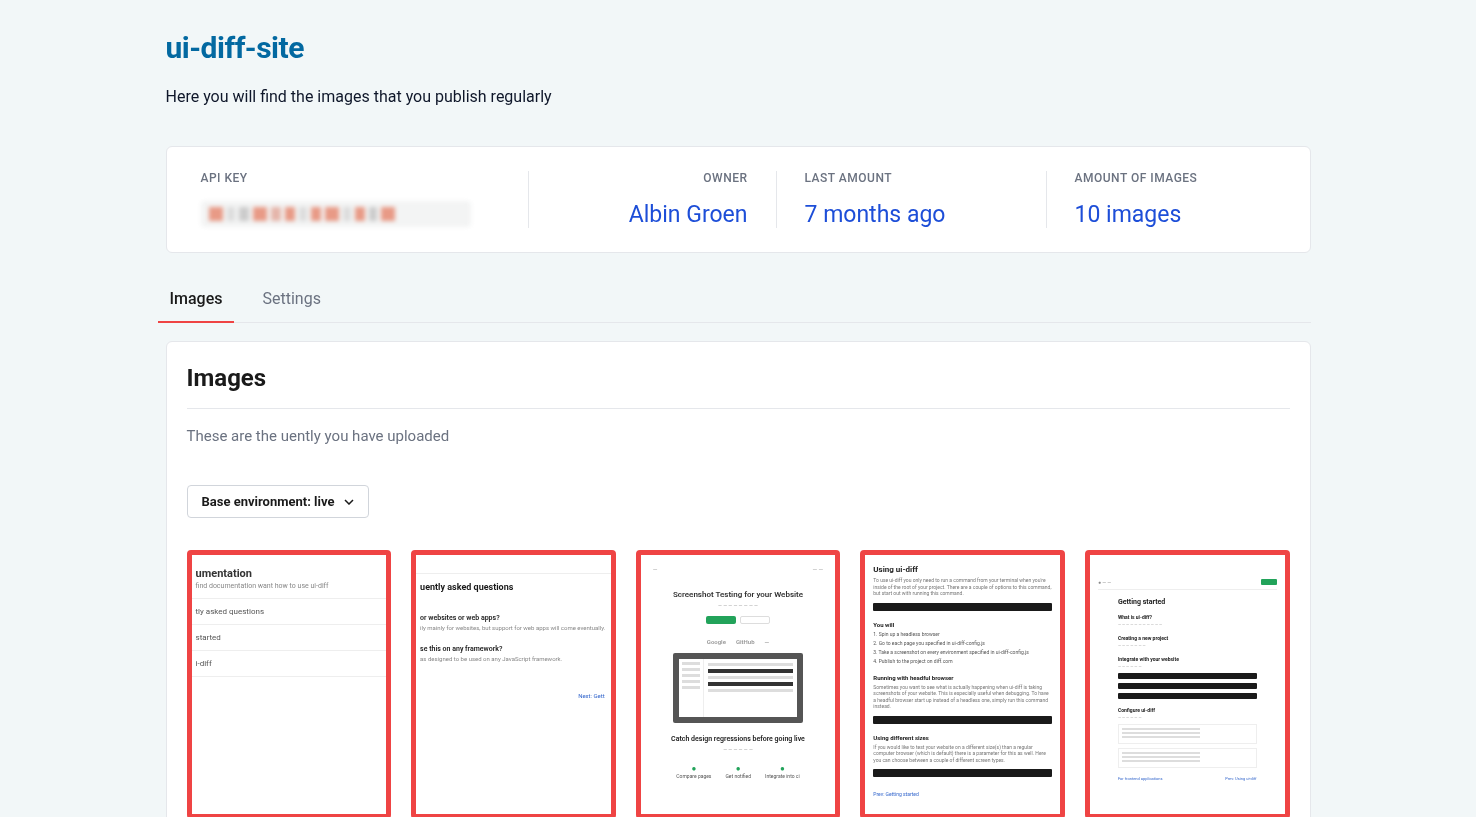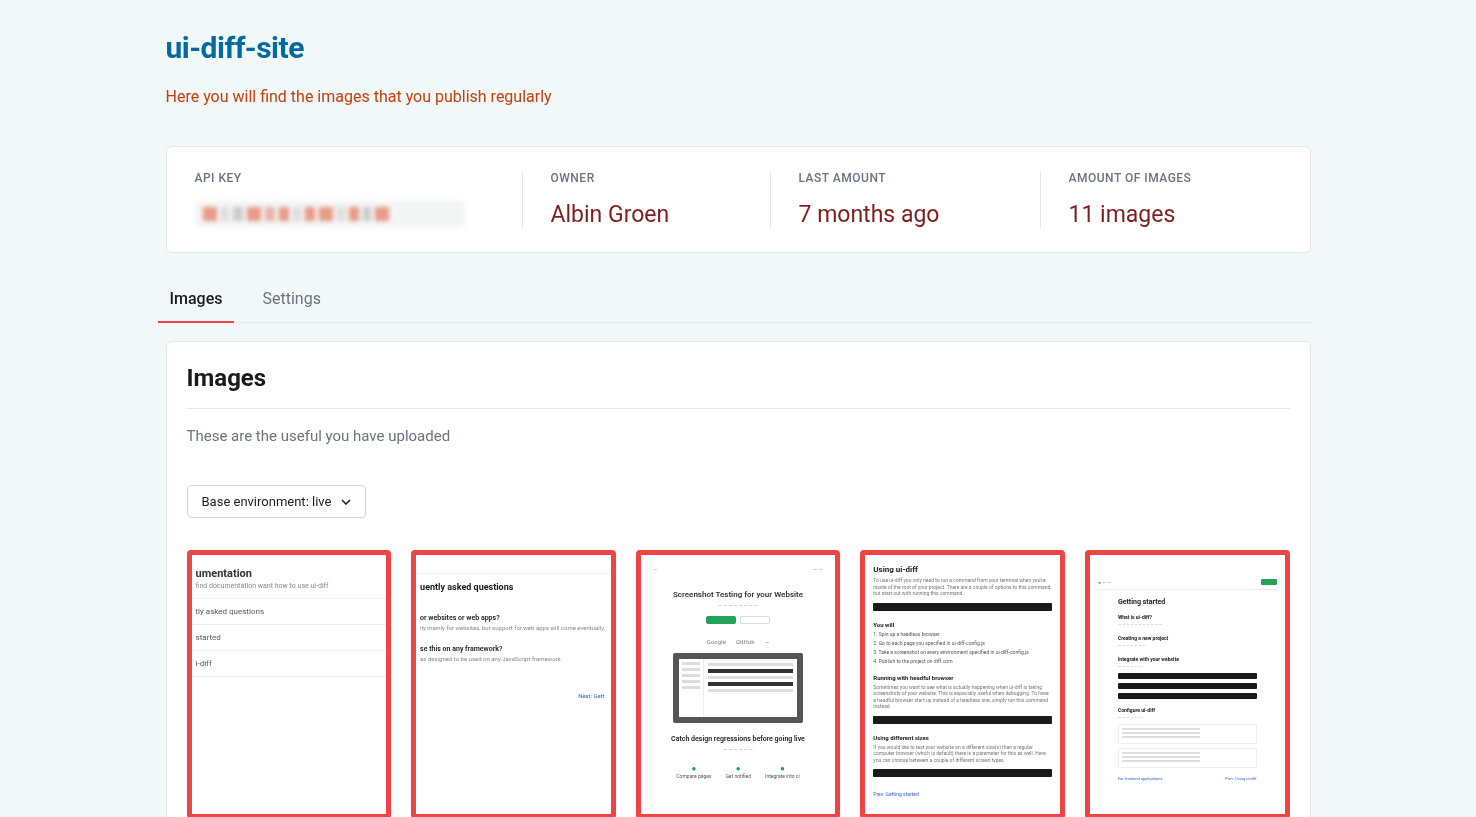--- a/index.html
+++ b/index.html
@@ -19,60 +19,62 @@
     }
     .page-title {
       font-size: 30px;
       font-weight: 700;
       letter-spacing: -0.5px;
       color: #0369a1;
       margin-bottom: 14px;
     }
     .page-subtitle {
       font-size: 16px;
-      color: #c2410c;
+      color: #0f172a;
       margin-bottom: 40px;
       margin-top: 22px;
     }
     .info-card {
       background: #fff;
       border: 1px solid #e5e7eb;
       border-radius: 6px;
       display: flex;
       padding: 24px 0;
     }
     .info-cell {
       padding: 0 28px;
       border-right: 1px solid #e5e7eb;
     }
     .info-cell:last-child {
       border-right: none;
     }
     .info-cell-apikey {
       flex: 0 0 356px;
+      margin-left: 6px;
     }
     .info-cell-owner {
       flex: 0 0 248px;
+      text-align: right;
     }
     .info-cell-updated {
       flex: 0 0 270px;
     }
     .info-cell-count {
       flex: 1;
     }
     .info-label {
       font-size: 12px;
       letter-spacing: 0.5px;
       color: #6b7280;
       font-weight: 500;
       margin-bottom: 16px;
     }
     .info-value {
       font-size: 23px;
-      color: #7f1d1d;
+      color: #1d4ed8;
       font-weight: 400;
     }
     .api-key-blur {
       display: flex;
       gap: 4px;
       align-items: center;
       background: #f3f4f4;
       border-radius: 4px;
       padding: 6px 8px;
       filter: blur(2px);
@@ -133,21 +135,21 @@
       margin-bottom: 40px;
     }
     .env-dropdown {
       display: inline-flex;
       align-items: center;
       gap: 10px;
       border: 1px solid #d1d5db;
       border-radius: 4px;
       padding: 8px 14px;
       font-size: 13px;
-      font-weight: 400;
+      font-weight: 700;
       background: #fff;
       cursor: pointer;
       color: #1a1a1a;
       font-family: inherit;
     }
     .env-dropdown svg {
       width: 10px;
       height: 6px;
     }
     .image-grid {
@@ -449,32 +451,32 @@
     <div class="info-cell info-cell-owner">
       <div class="info-label">OWNER</div>
       <div class="info-value">Albin Groen</div>
     </div>
     <div class="info-cell info-cell-updated">
       <div class="info-label">LAST AMOUNT</div>
       <div class="info-value">7 months ago</div>
     </div>
     <div class="info-cell info-cell-count">
       <div class="info-label">AMOUNT OF IMAGES</div>
-      <div class="info-value">11 images</div>
+      <div class="info-value">10 images</div>
     </div>
   </div>
 
   <div class="tabs">
     <button class="tab active">Images</button>
     <button class="tab">Settings</button>
   </div>
 
   <div class="main-card">
     <h2 class="section-title">Images</h2>
-    <p class="section-desc">These are the useful you have uploaded</p>
+    <p class="section-desc">These are the uently you have uploaded</p>
 
     <button class="env-dropdown">
       <span>Base environment: live</span>
       <svg viewBox="0 0 10 6">
           <path d="M1 1 L5 5 L9 1" fill="none" stroke="#1a1a1a" stroke-width="1.5"></path>
         </svg>
     </button>
 
     <div class="image-grid">
 

